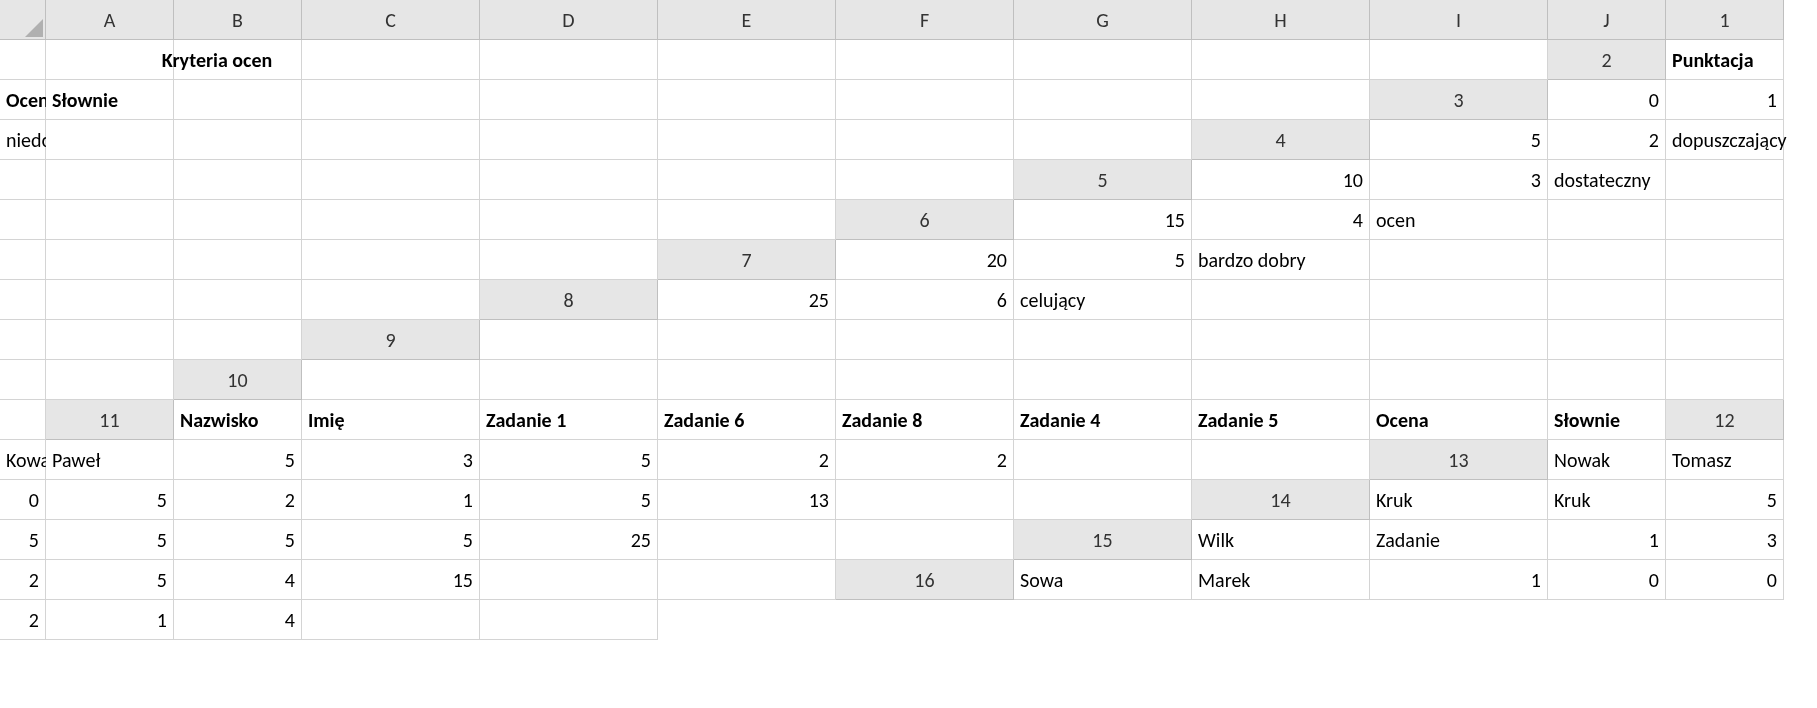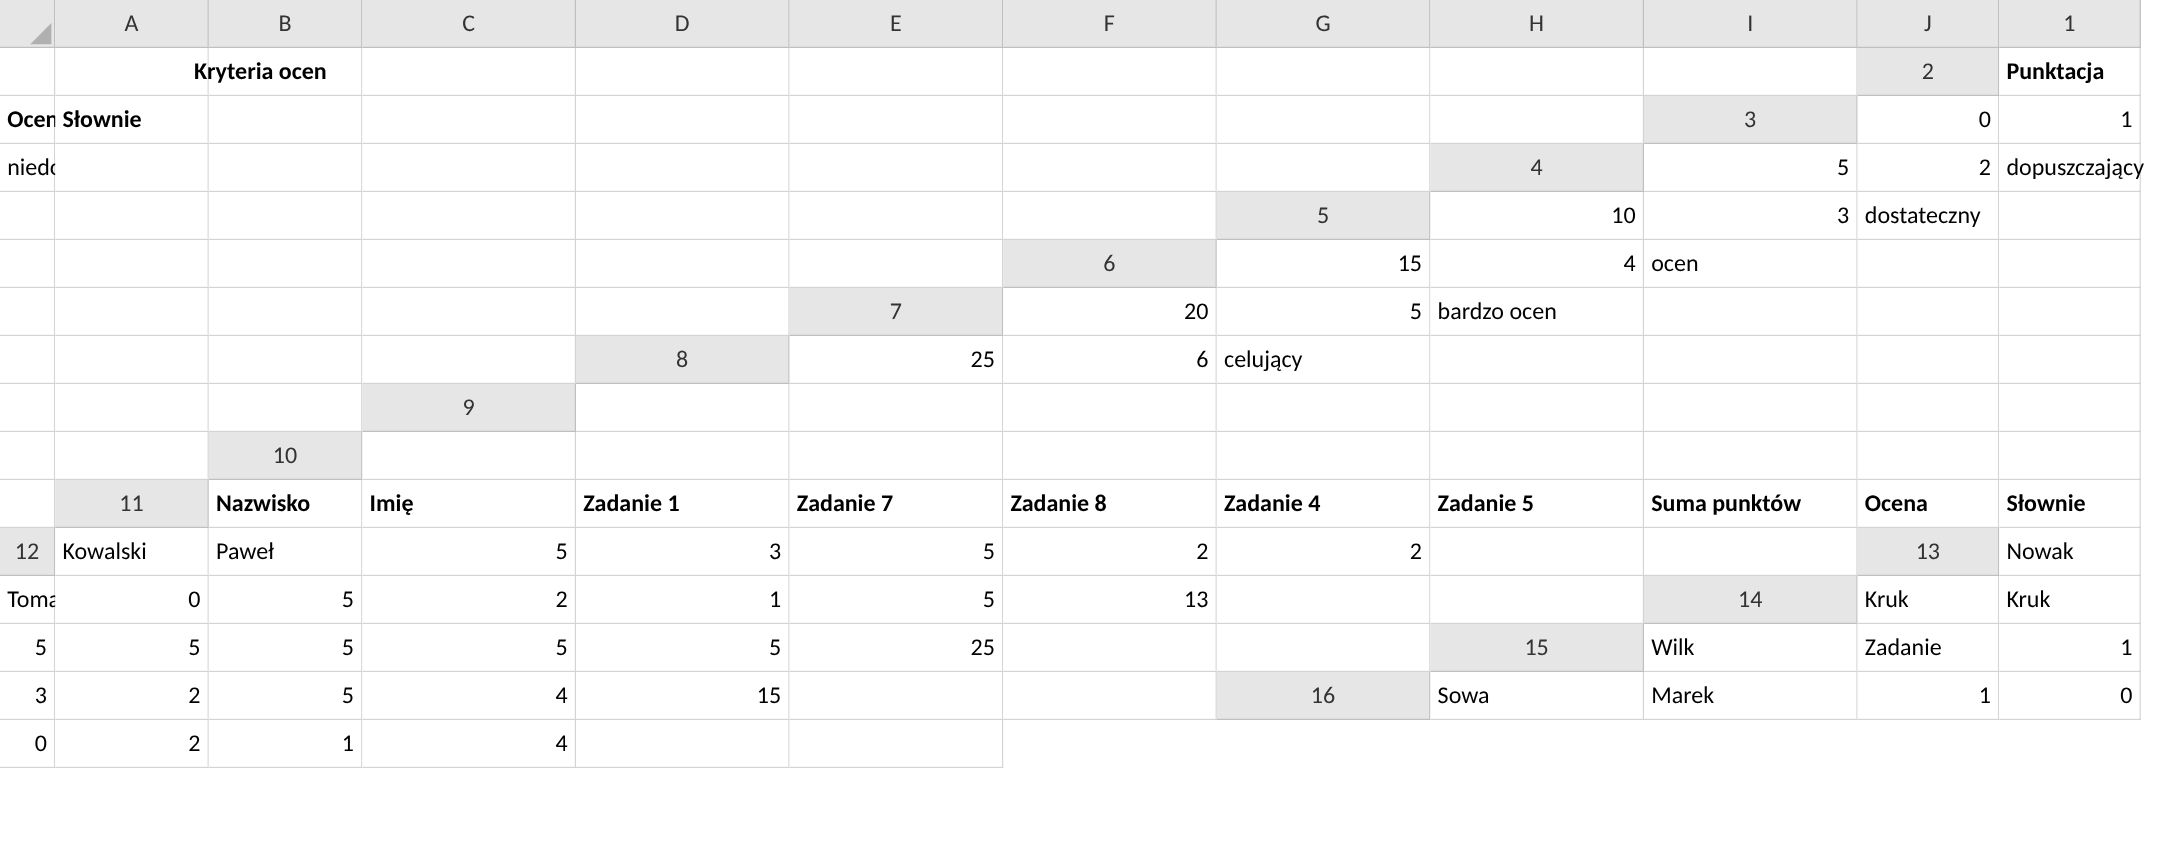--- a/index.html
+++ b/index.html
@@ -140,21 +140,21 @@
     <div class="cell"></div>
     <div class="cell"></div>
     <div class="cell"></div>
     <div class="cell"></div>
     <div class="cell"></div>
     <div class="cell"></div>
     <div class="cell"></div>
     <div class="cell rowhdr">7</div>
     <div class="cell num">20</div>
     <div class="cell num">5</div>
-    <div class="cell">bardzo ocen</div>
+    <div class="cell">bardzo dobry</div>
     <div class="cell"></div>
     <div class="cell"></div>
     <div class="cell"></div>
     <div class="cell"></div>
     <div class="cell"></div>
     <div class="cell"></div>
     <div class="cell"></div>
     <div class="cell rowhdr">8</div>
     <div class="cell num">25</div>
     <div class="cell num">6</div>
@@ -185,25 +185,24 @@
     <div class="cell"></div>
     <div class="cell"></div>
     <div class="cell"></div>
     <div class="cell"></div>
     <div class="cell"></div>
     <div class="cell"></div>
     <div class="cell rowhdr">11</div>
     <div class="cell bold">Nazwisko</div>
     <div class="cell bold">Imię</div>
     <div class="cell bold">Zadanie 1</div>
-    <div class="cell bold">Zadanie 7</div>
+    <div class="cell bold">Zadanie 6</div>
     <div class="cell bold">Zadanie 8</div>
     <div class="cell bold">Zadanie 4</div>
     <div class="cell bold">Zadanie 5</div>
-    <div class="cell bold">Suma punktów</div>
     <div class="cell bold">Ocena</div>
     <div class="cell bold">Słownie</div>
     <div class="cell rowhdr">12</div>
     <div class="cell">Kowalski</div>
     <div class="cell">Paweł</div>
     <div class="cell num">5</div>
     <div class="cell num">3</div>
     <div class="cell num">5</div>
     <div class="cell num">2</div>
     <div class="cell num">2</div>

